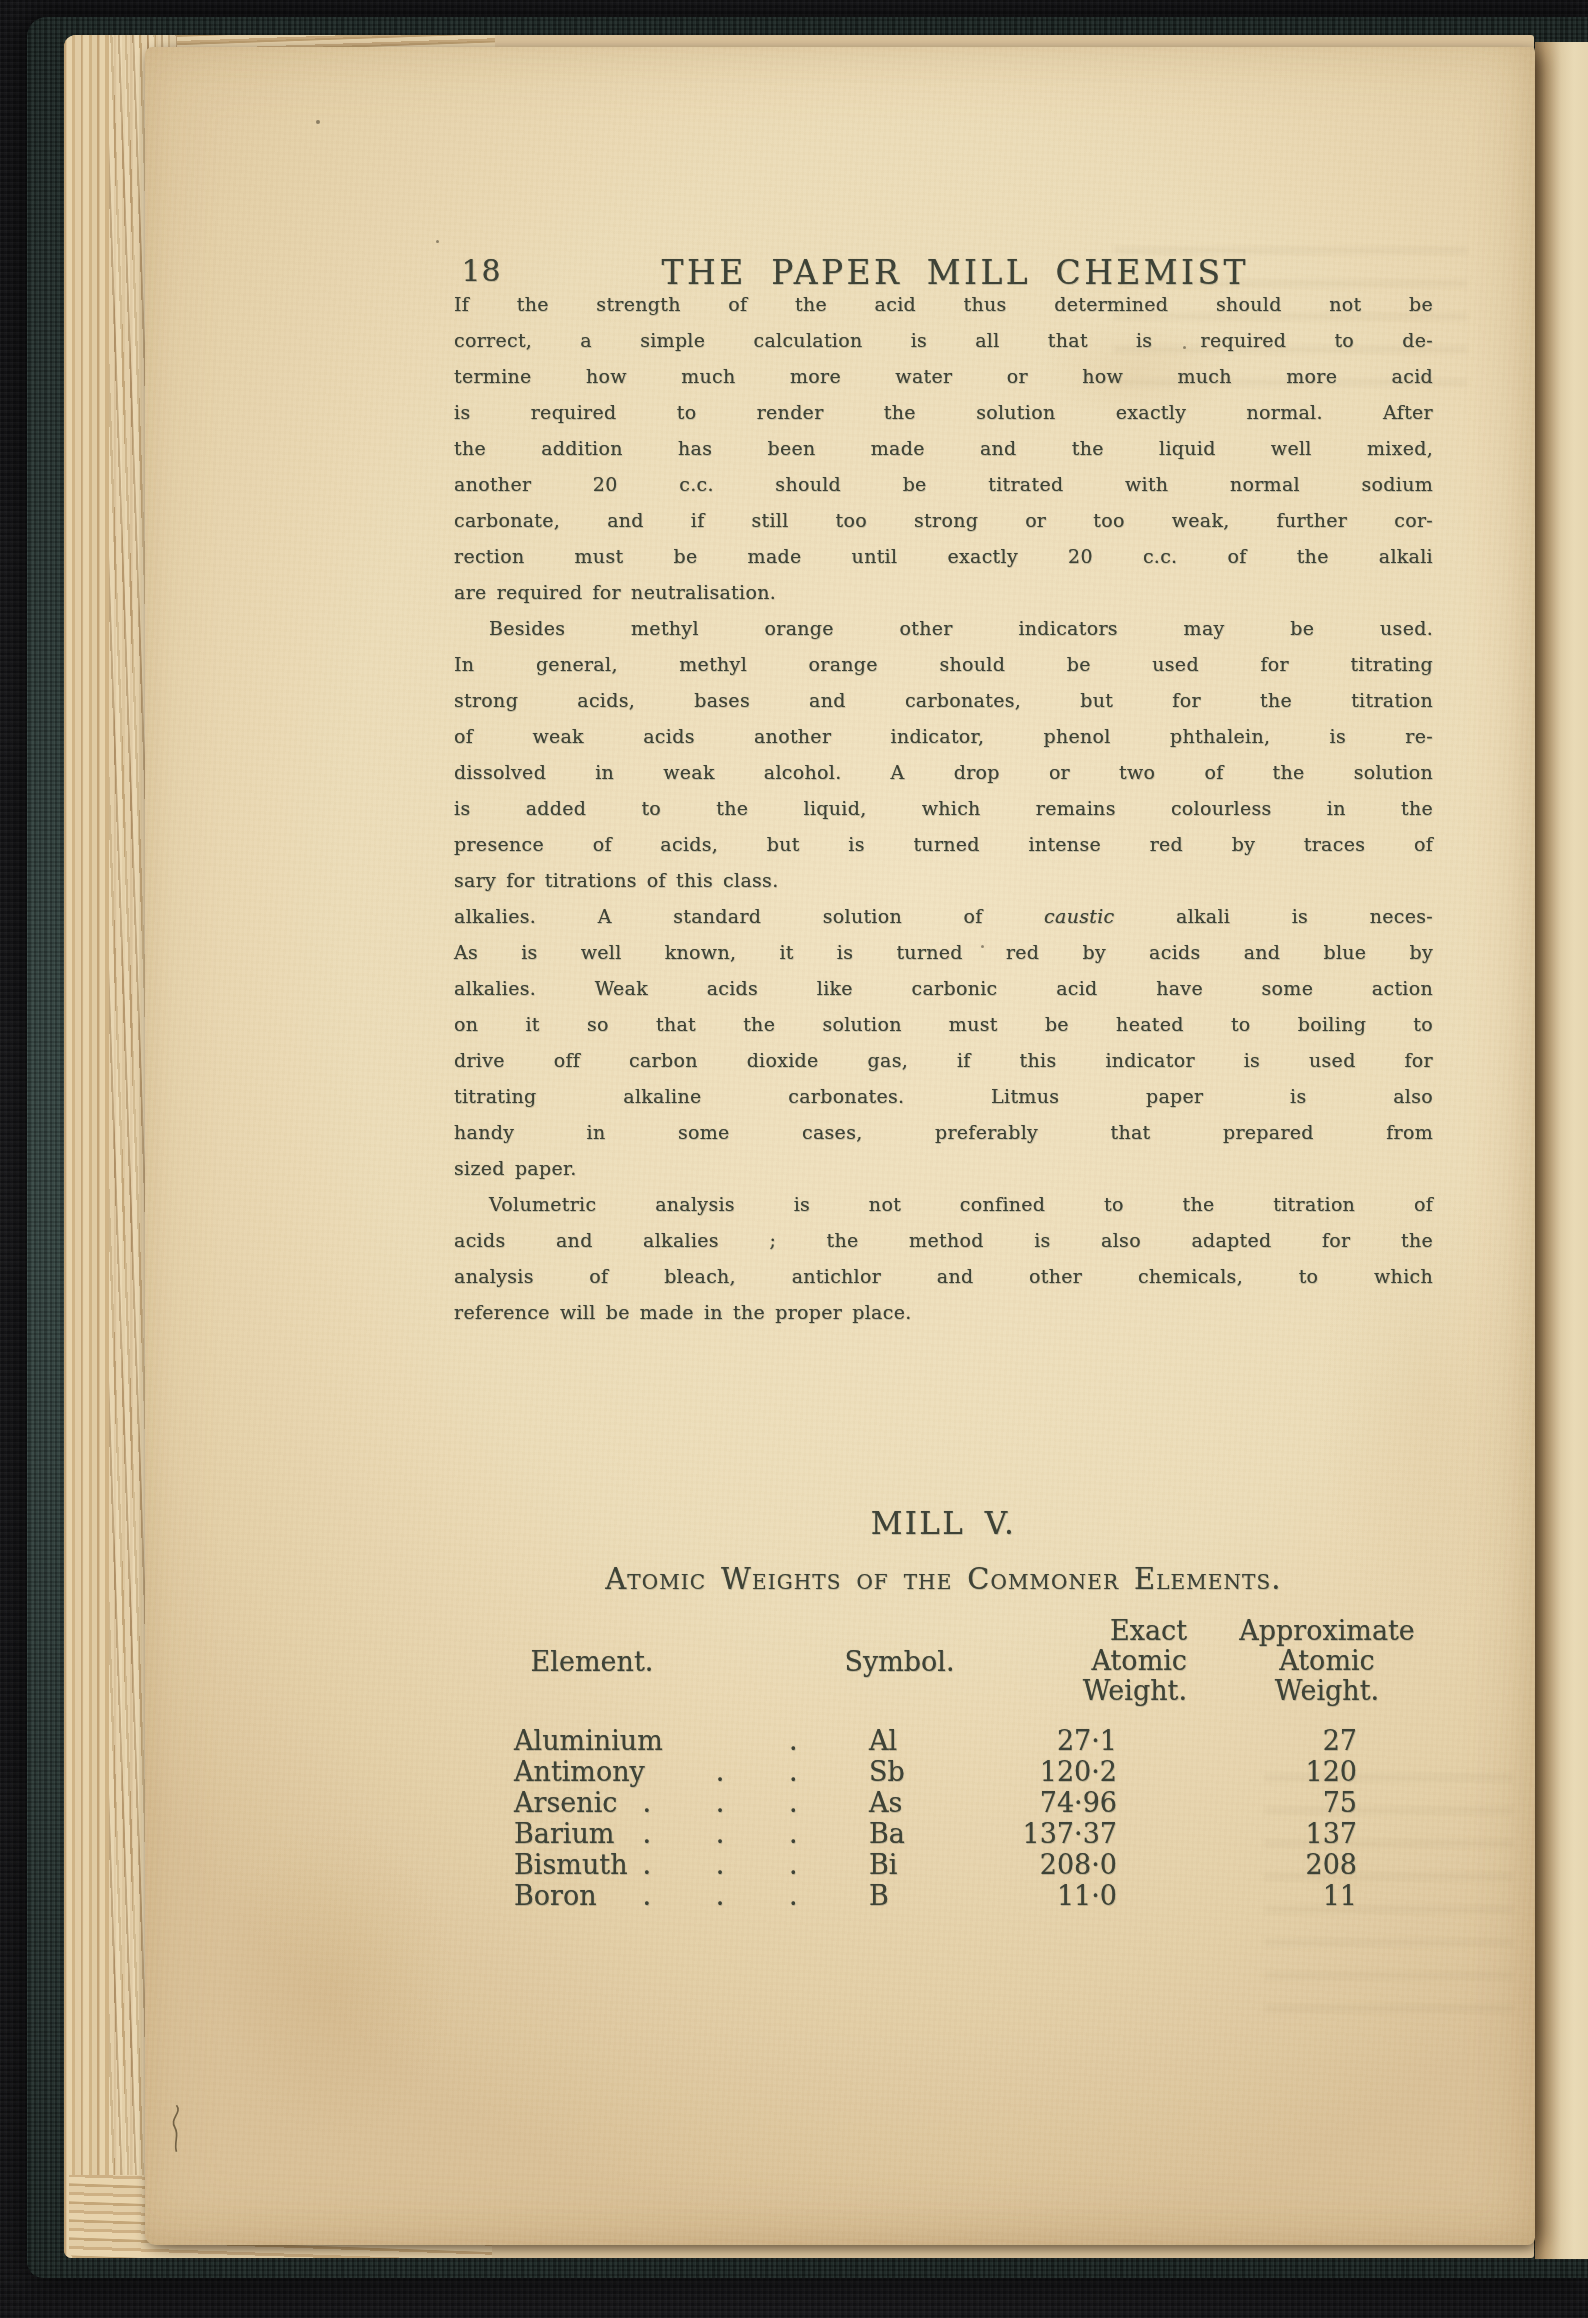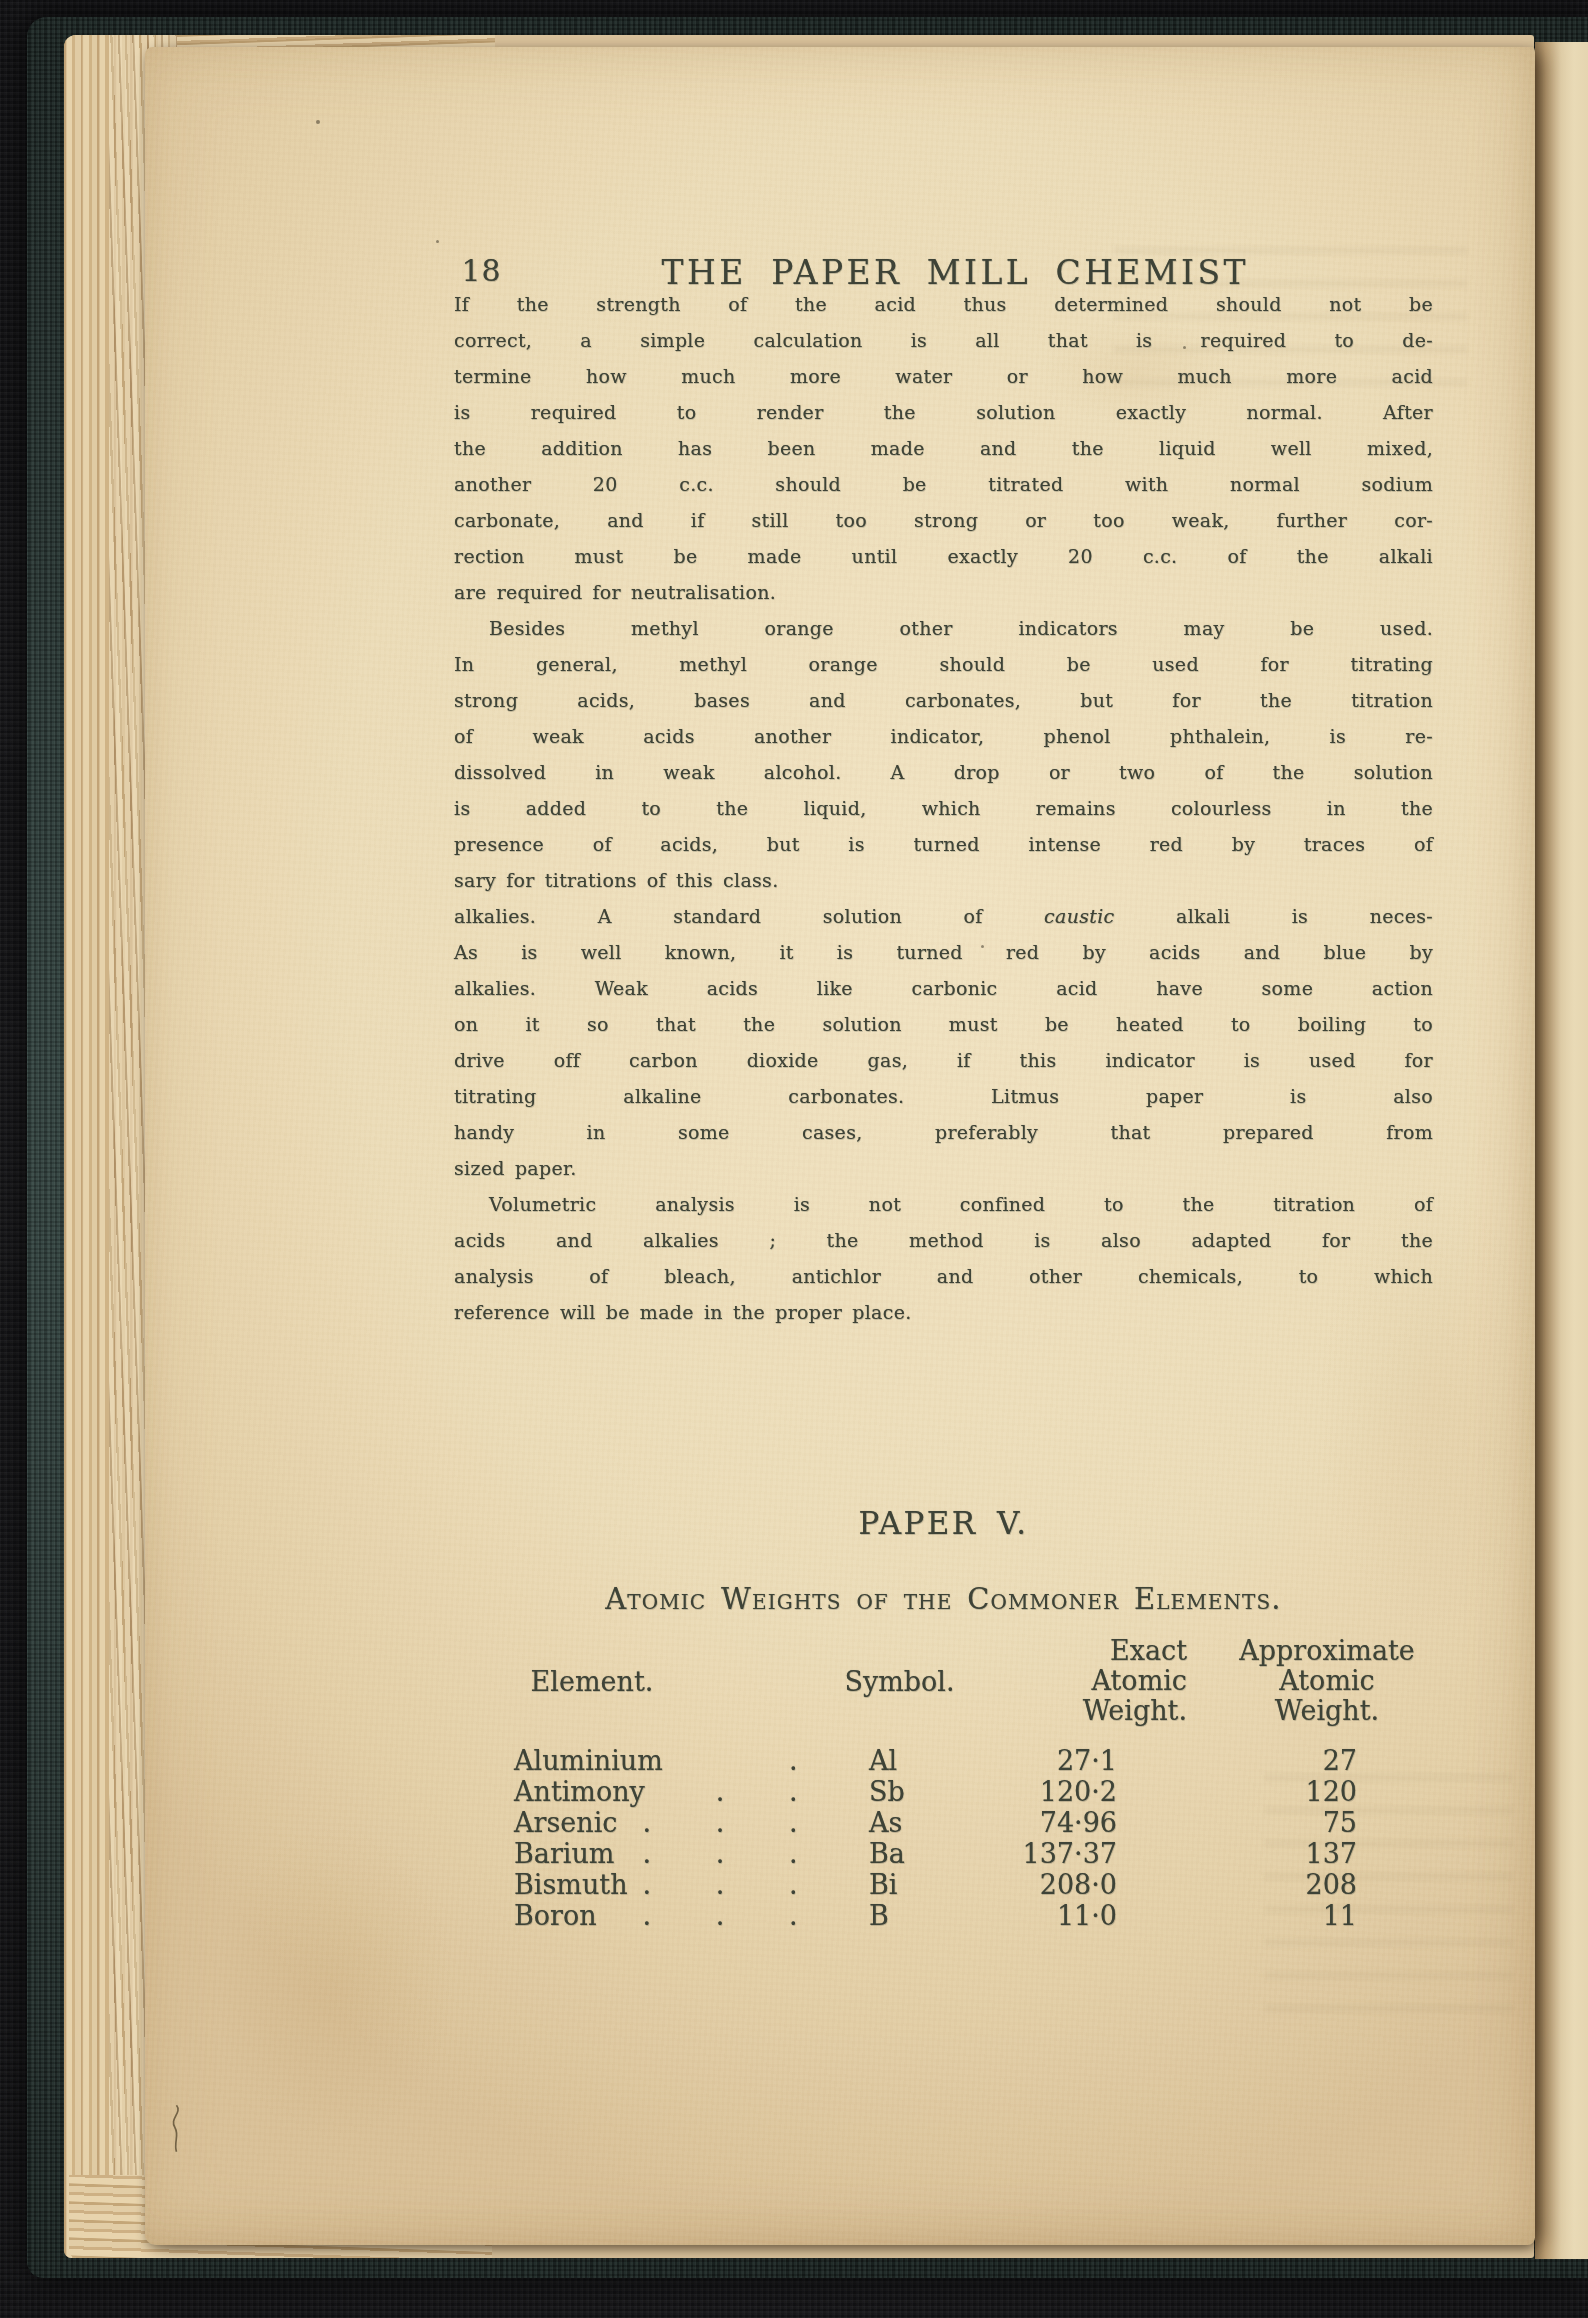--- a/index.html
+++ b/index.html
@@ -70,21 +70,21 @@
   .page-num{position:absolute;left:7.6px;top:0;font-size:30px;letter-spacing:0.8px;}
   .running-title{position:absolute;left:50%;top:0;transform:translateX(-48%);
     font-size:33px;letter-spacing:3.4px;word-spacing:10.6px;white-space:nowrap;}
   .para{font-size:19px;line-height:36px;letter-spacing:0.3px;word-spacing:3.8px;}
   .pline{text-align:justify;text-align-last:justify;white-space:normal;}
   .pline.last{text-align-last:left;}
   .para.indent .pline.first{padding-left:35px;}
   
   .table-section{position:absolute;left:309px;top:1458px;width:979px;}
   .table-title{text-align:center;font-size:31px;letter-spacing:2.3px;word-spacing:7.6px;line-height:36px;}
-  .table-caption{margin-top:42px;text-align:center;font-variant:small-caps;
+  .table-caption{margin-top:22px;text-align:center;font-variant:small-caps;
     font-size:29px;letter-spacing:1.1px;word-spacing:4.5px;line-height:32px;}
   .atomic-table{margin-top:21px;margin-left:60px;width:938px;font-size:27px;}
   .thead{display:flex;align-items:stretch;min-height:91px;}
   .th{line-height:30px;}
   .th.c-el{width:310px;display:flex;align-items:center;padding-left:16.6px;box-sizing:border-box;}
   .th.c-sy{width:151px;display:flex;align-items:center;justify-content:center;}
   .th.c-ex{width:212px;text-align:right;}
   .th.c-ap{width:265px;text-align:center;padding-left:15px;box-sizing:border-box;}
   .tbody{margin-top:18px;}
   .trow{display:flex;line-height:31px;}
@@ -169,21 +169,21 @@
           <div class="para indent">
             <div class="pline first">Volumetric analysis is not confined to the titration of</div>
             <div class="pline">acids and alkalies ; the method is also adapted for the</div>
             <div class="pline">analysis of bleach, antichlor and other chemicals, to which</div>
             <div class="pline last">reference will be made in the proper place.</div>
           </div>
         </div>
     </div>
 
     <div class="table-section ink">
-      <div class="table-title">PAPER V.</div>
+      <div class="table-title">MILL V.</div>
       <div class="table-caption">Atomic Weights of the Commoner Elements.</div>
       <div class="atomic-table">
         <div class="thead">
           <div class="th c-el">
               <span>Element.</span>
             </div>
           <div class="th c-sy">
               <span>Symbol.</span>
             </div>
           <div class="th c-ex">

